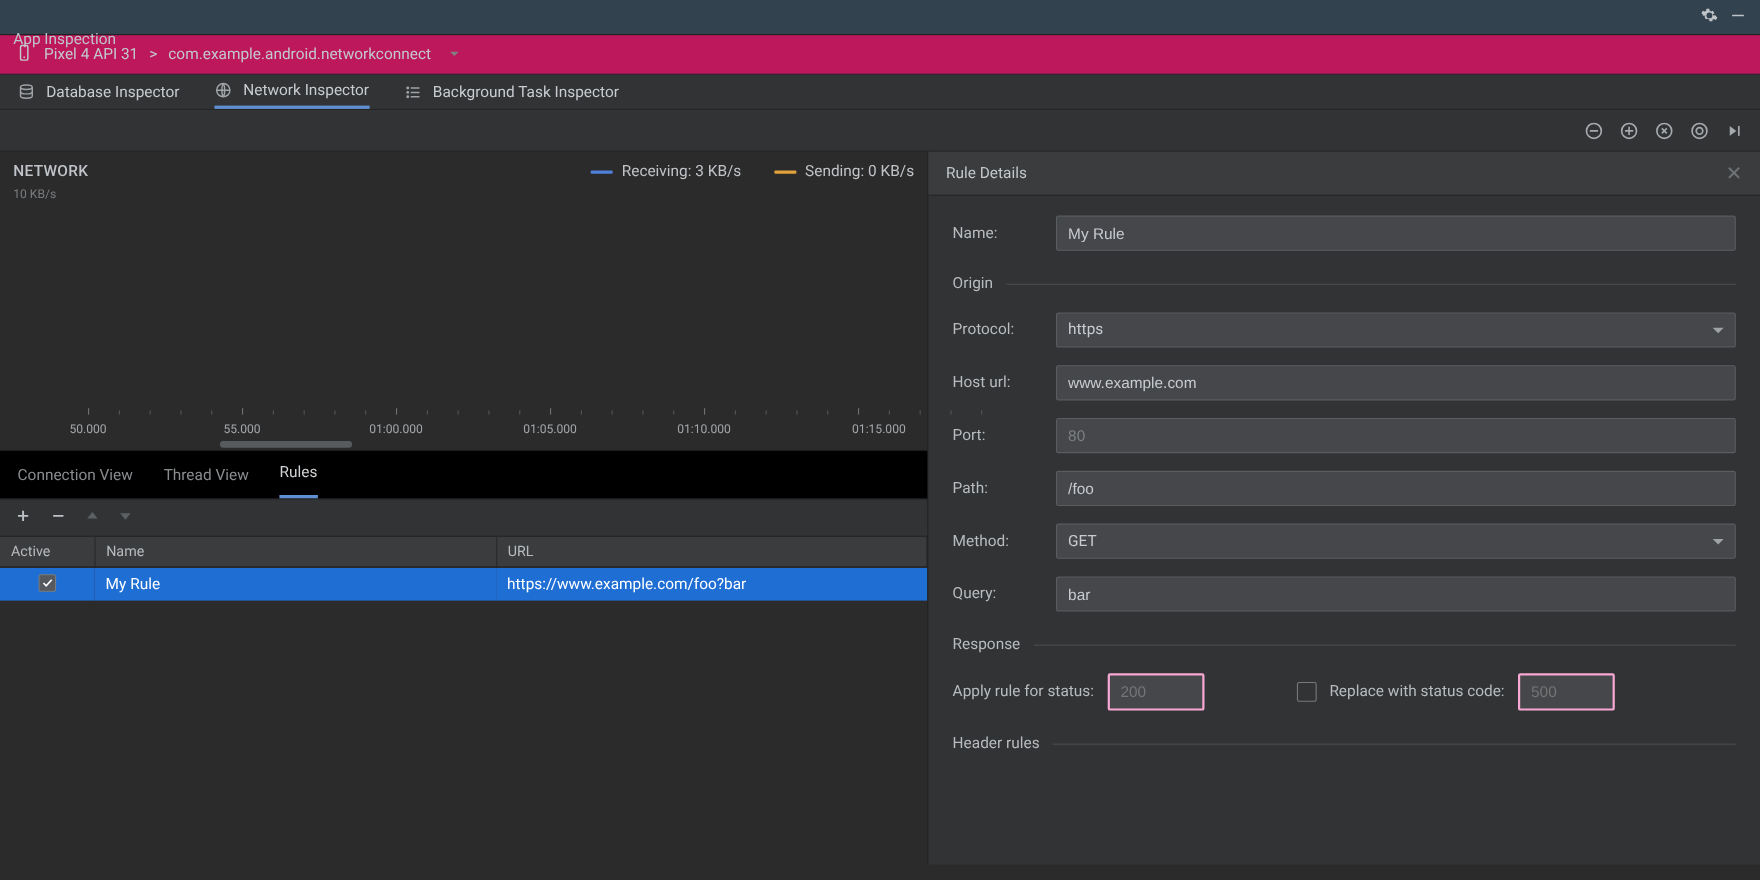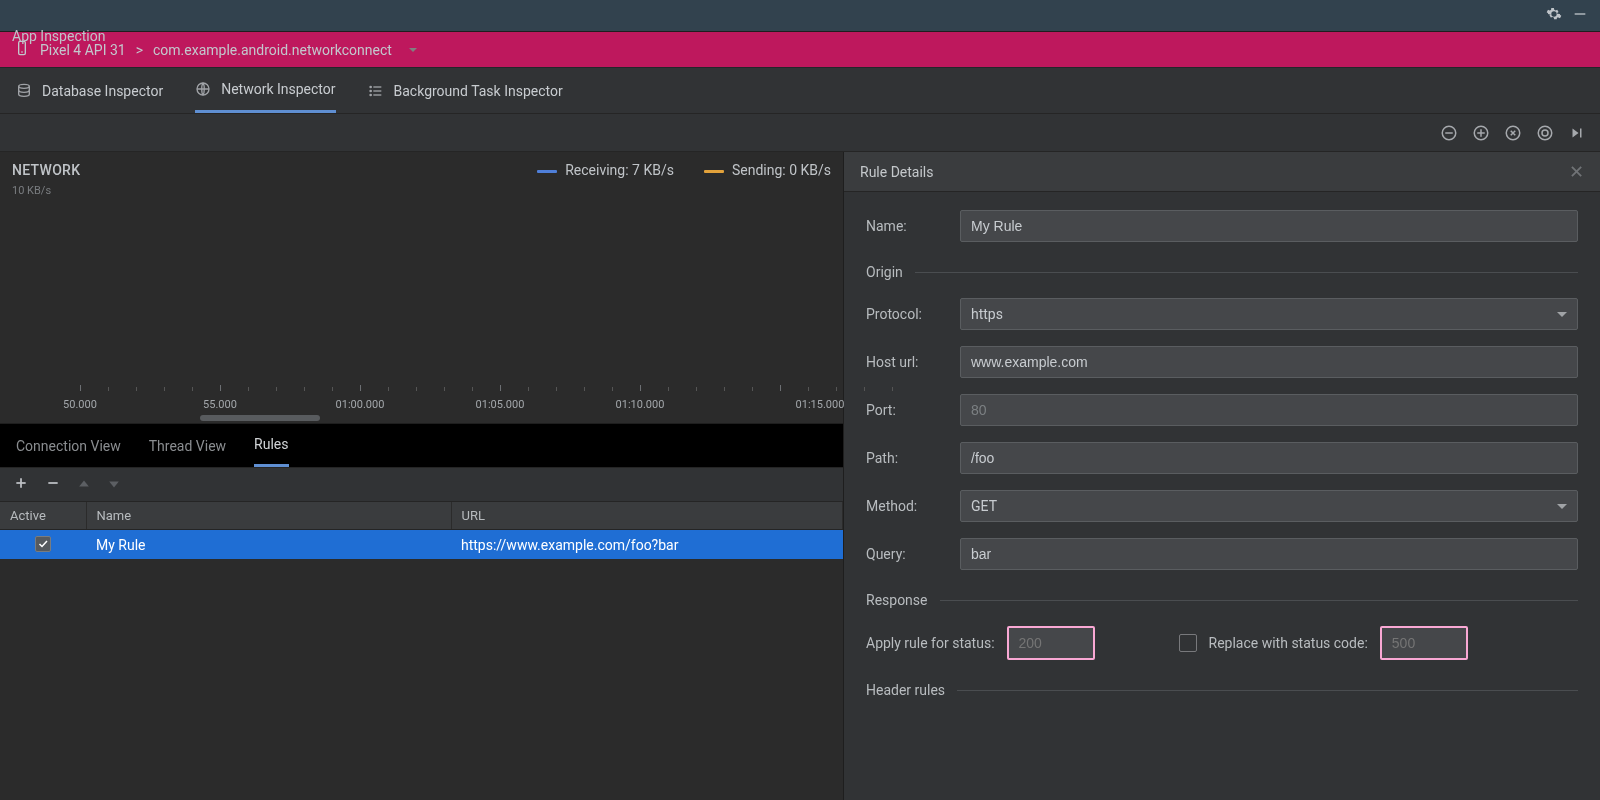--- a/index.html
+++ b/index.html
@@ -31,21 +31,21 @@
   align-items: center;
   padding: 0 14px;
   gap: 10px;
   border-bottom: 1px solid #25252a;
   color: #c3c8cd;
 }
 .breadcrumb .chev { color: #808080; margin-left: 6px; }
 
 .tabbar {
   background: #313335;
-  height: 46px;
+  height: 32px;
   display: flex;
   align-items: flex-start;
   padding: 0 16px;
   gap: 32px;
   border-bottom: 1px solid #252525;
 }
 .tabbar .tab { display: flex; align-items: center; gap: 10px; color: #c8ccd0; height: 100%; cursor: pointer; }
 .tabbar .tab.active { border-bottom: 3px solid #5f8fd2; }
 .tabbar .tabicon { display: inline-flex; color: #a0a3a7; }
 
@@ -255,21 +255,21 @@
     </span>
 </div>
 
 <div class="split">
 
   <div class="left">
     <div class="chart-area">
       <div class="chart-header">
         <div class="left-h">NETWORK</div>
         <div class="legend">
-          <span><span class="swatch" style="background:#4f7fd9"></span><span>Receiving: 7 KB/s</span></span>
+          <span><span class="swatch" style="background:#4f7fd9"></span><span>Receiving: 3 KB/s</span></span>
           <span><span class="swatch" style="background:#e2a23b"></span><span>Sending: 0 KB/s</span></span>
         </div>
       </div>
       <div class="ylab">10 KB/s</div>
       <div class="timeline">
         <div class="ticks" id="ticks">
             <div class="tick-label" style="left: 80px;">50.000</div>
             <div class="tick" style="left: 80px;"></div>
             <div class="tick minor" style="left: 108px;"></div>
             <div class="tick minor" style="left: 136px;"></div>
@@ -292,21 +292,21 @@
             <div class="tick minor" style="left: 528px;"></div>
             <div class="tick minor" style="left: 556px;"></div>
             <div class="tick minor" style="left: 584px;"></div>
             <div class="tick minor" style="left: 612px;"></div>
             <div class="tick-label" style="left: 640px;">01:10.000</div>
             <div class="tick" style="left: 640px;"></div>
             <div class="tick minor" style="left: 668px;"></div>
             <div class="tick minor" style="left: 696px;"></div>
             <div class="tick minor" style="left: 724px;"></div>
             <div class="tick minor" style="left: 752px;"></div>
-            <div class="tick-label" style="left: 820px;">01:15.000</div>
+            <div class="tick-label" style="left: 799px;">01:15.000</div>
             <div class="tick" style="left: 780px;"></div>
             <div class="tick minor" style="left: 808px;"></div>
             <div class="tick minor" style="left: 836px;"></div>
             <div class="tick minor" style="left: 864px;"></div>
             <div class="tick minor" style="left: 892px;"></div>
           </div>
         <div class="scroll-thumb"></div>
       </div>
     </div>
 

